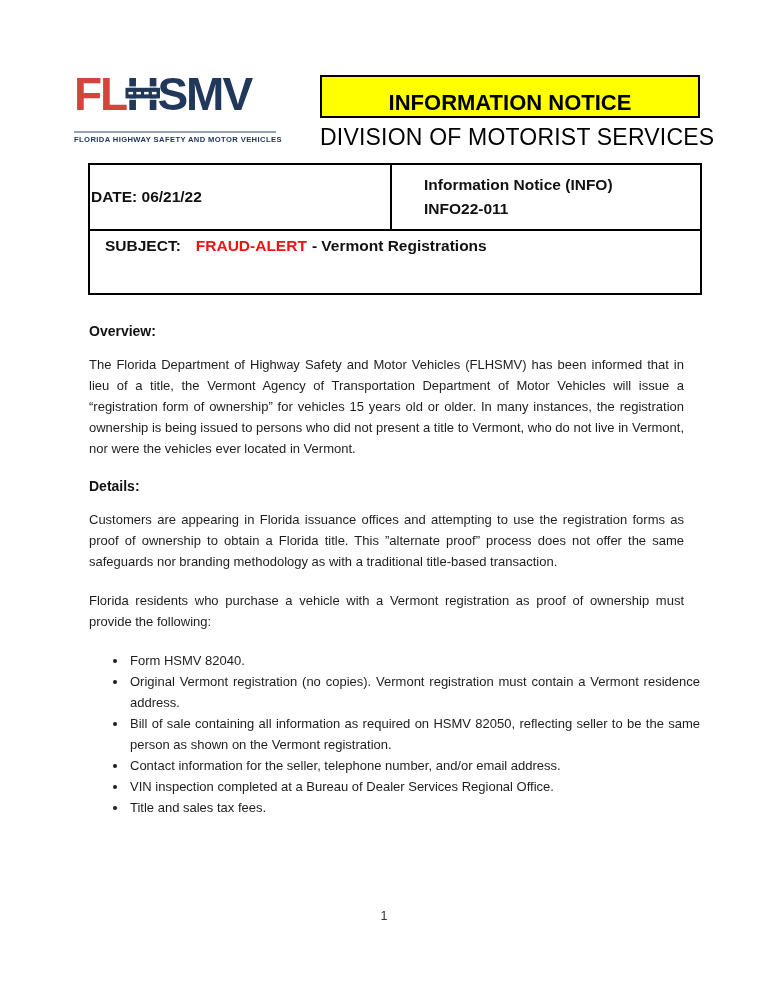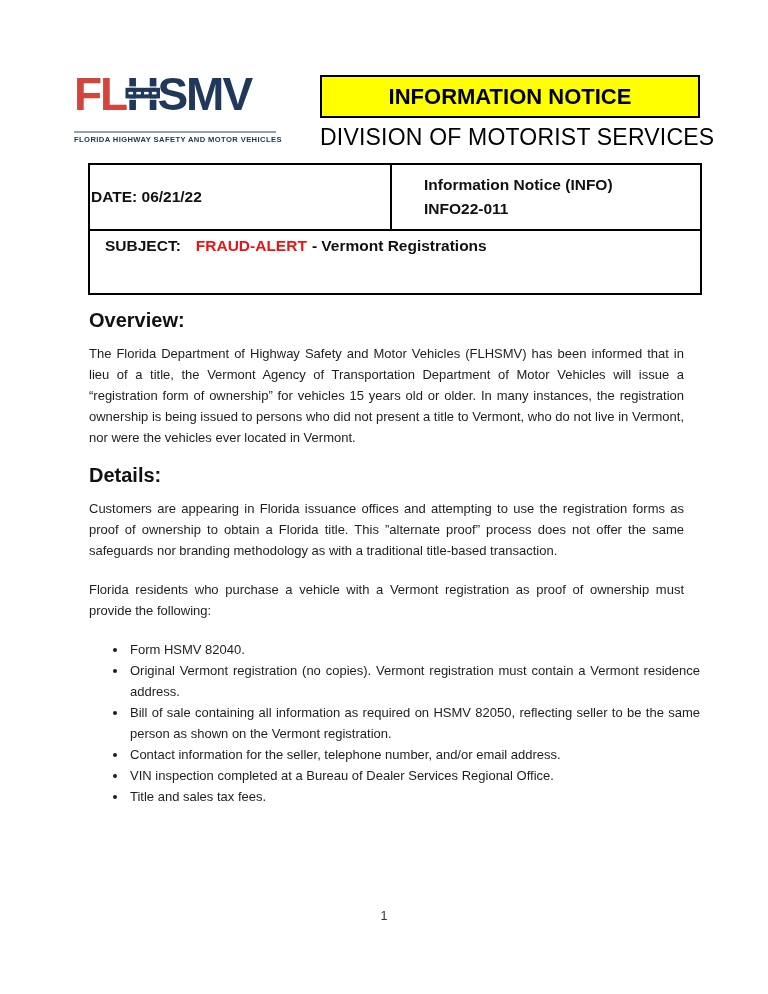--- a/index.html
+++ b/index.html
@@ -37,21 +37,21 @@
     background: #97a1ac;
   }
   .florida-icon { margin: -7px 1px 0 1px; position: relative; }
 
   .banner {
     position: absolute;
     left: 320px; top: 75px;
     width: 376px; height: 39px;
     background: #FFFF00;
     border: 2px solid #000;
-    display: flex; align-items: center; justify-content: center;
+    display: flex; align-items: flex-end; justify-content: center;
     font-size: 22px; font-weight: bold; color: #000;
   }
   .division {
     position: absolute;
     left: 320px; top: 124px;
     width: 400px;
     font-size: 23px;
     color: #000;
     letter-spacing: 0.2px;
     white-space: nowrap;
@@ -79,23 +79,23 @@
   .content {
     position: absolute;
     left: 89px; top: 311px;
     width: 611px;
     font-size: 13px;
     line-height: 21px;
     text-align: justify;
     color: #1e1e1e;
   }
   .content h2 {
-    font-size: 20px;
+    font-size: 14px;
     line-height: 18px;
-    margin: 0 0 14px 0;
+    margin: 11px 0 14px 0;
     text-align: left;
     color: #111;
   }
   .content p { margin: 0 16px 18px 0; }
   .content ul {
     margin: 0;
     padding-left: 39px;
   }
   .content li { text-align: justify; padding-left: 2px; }
 

